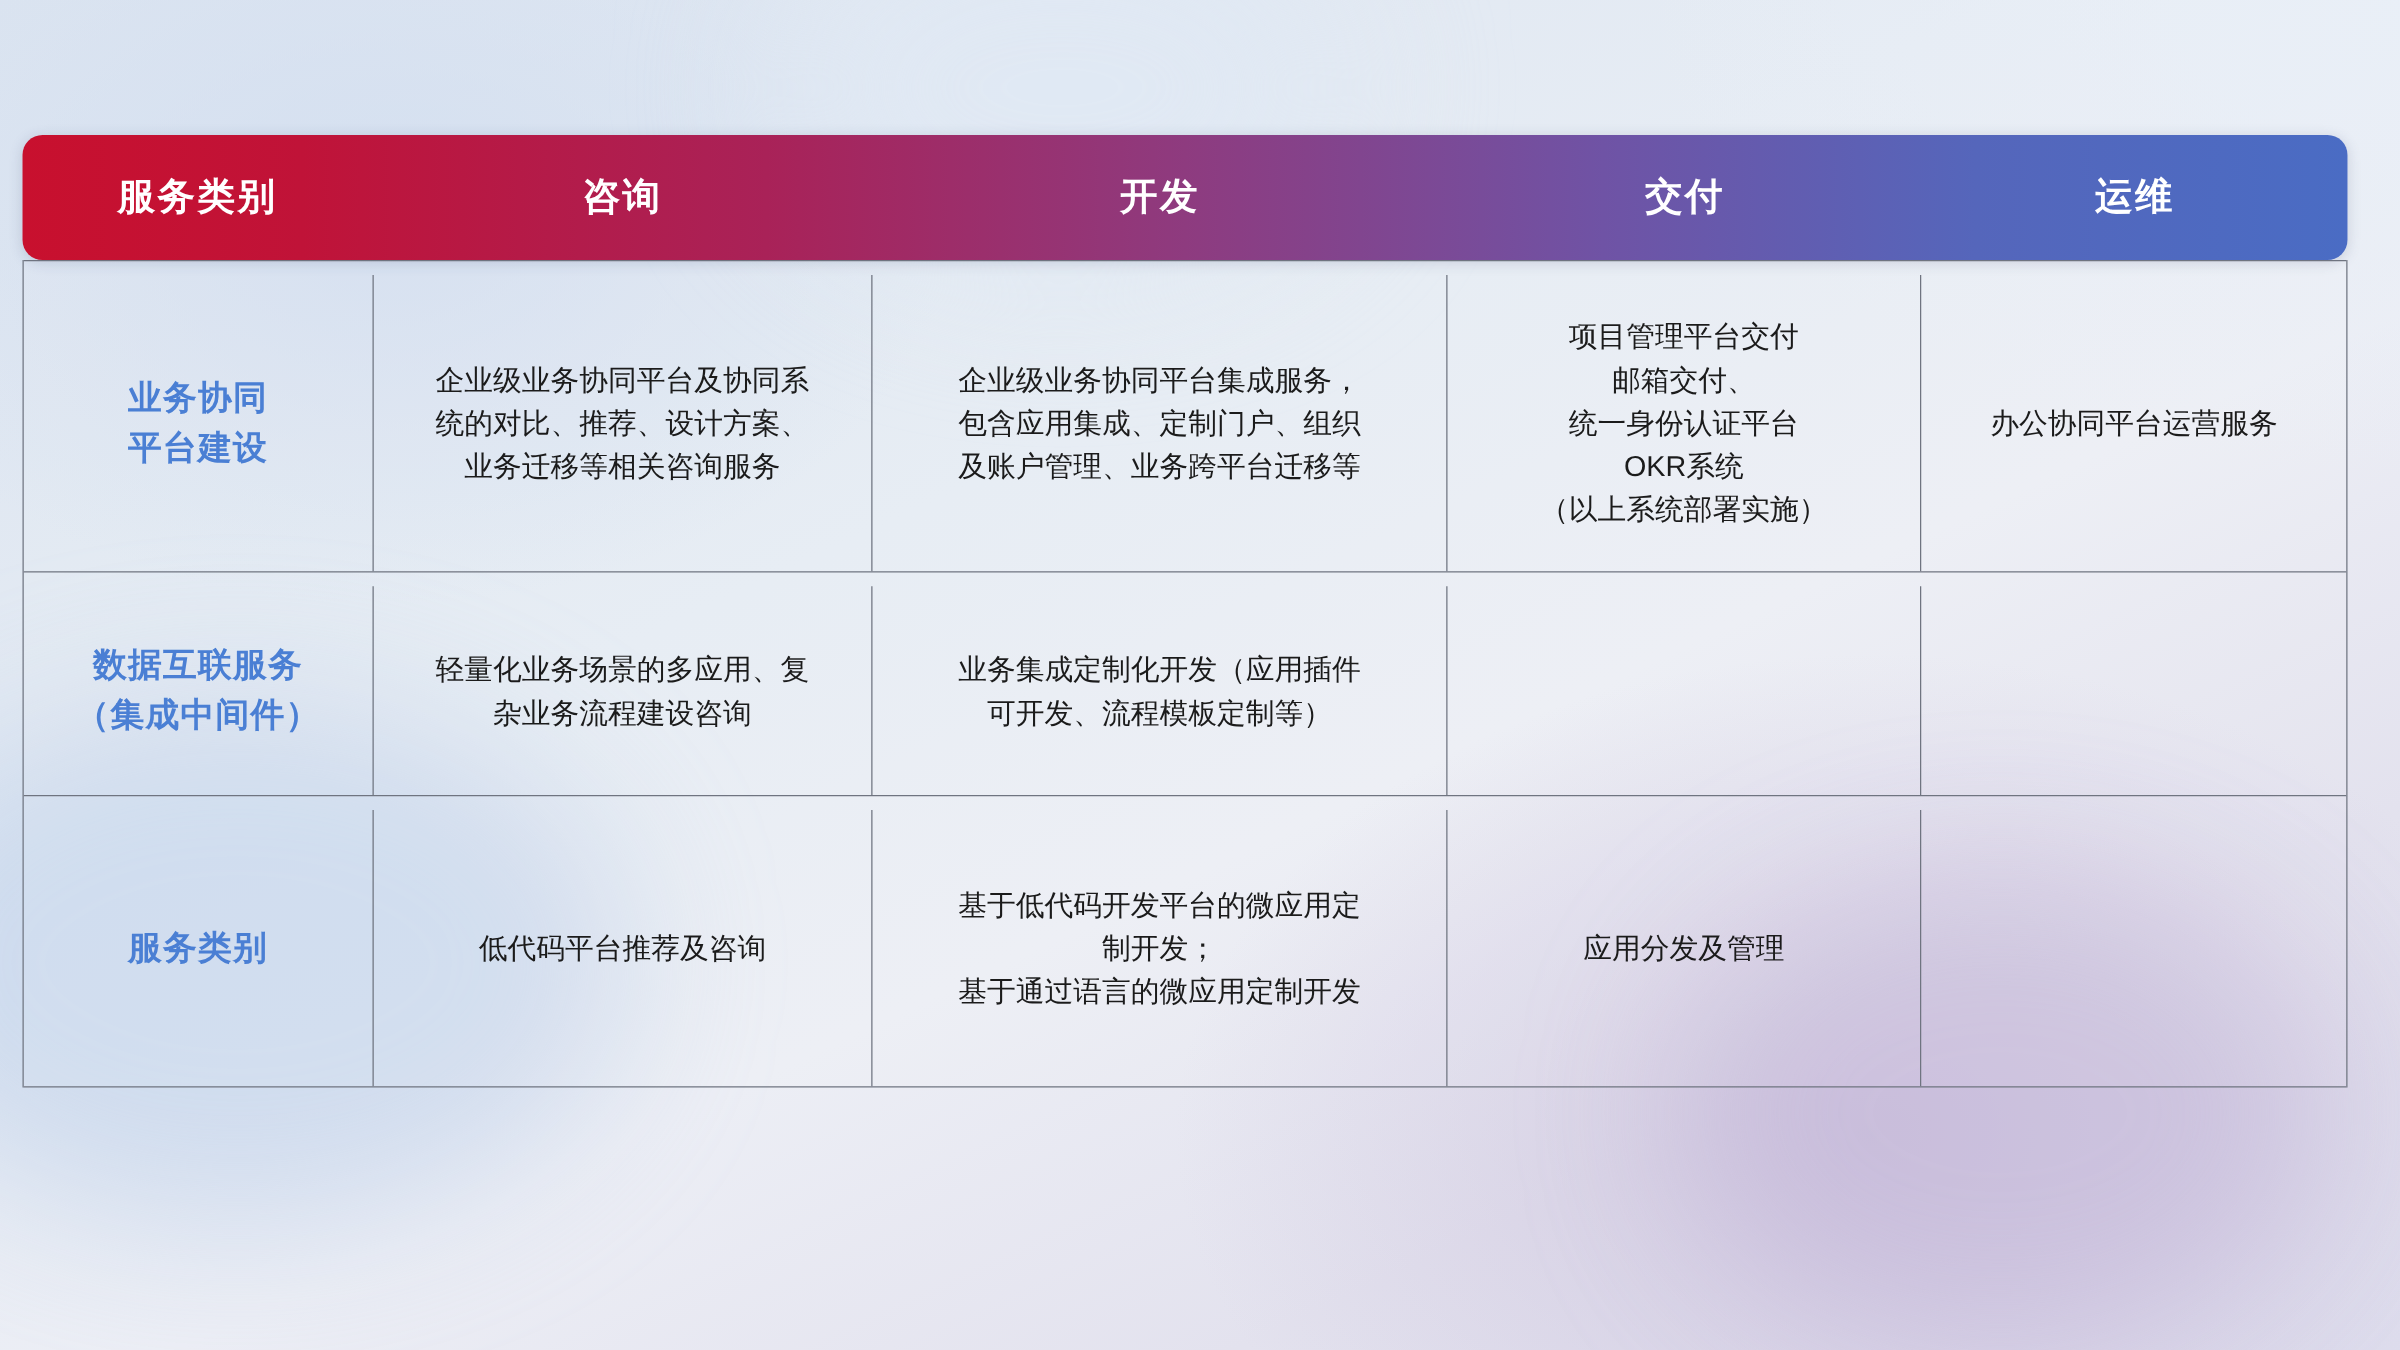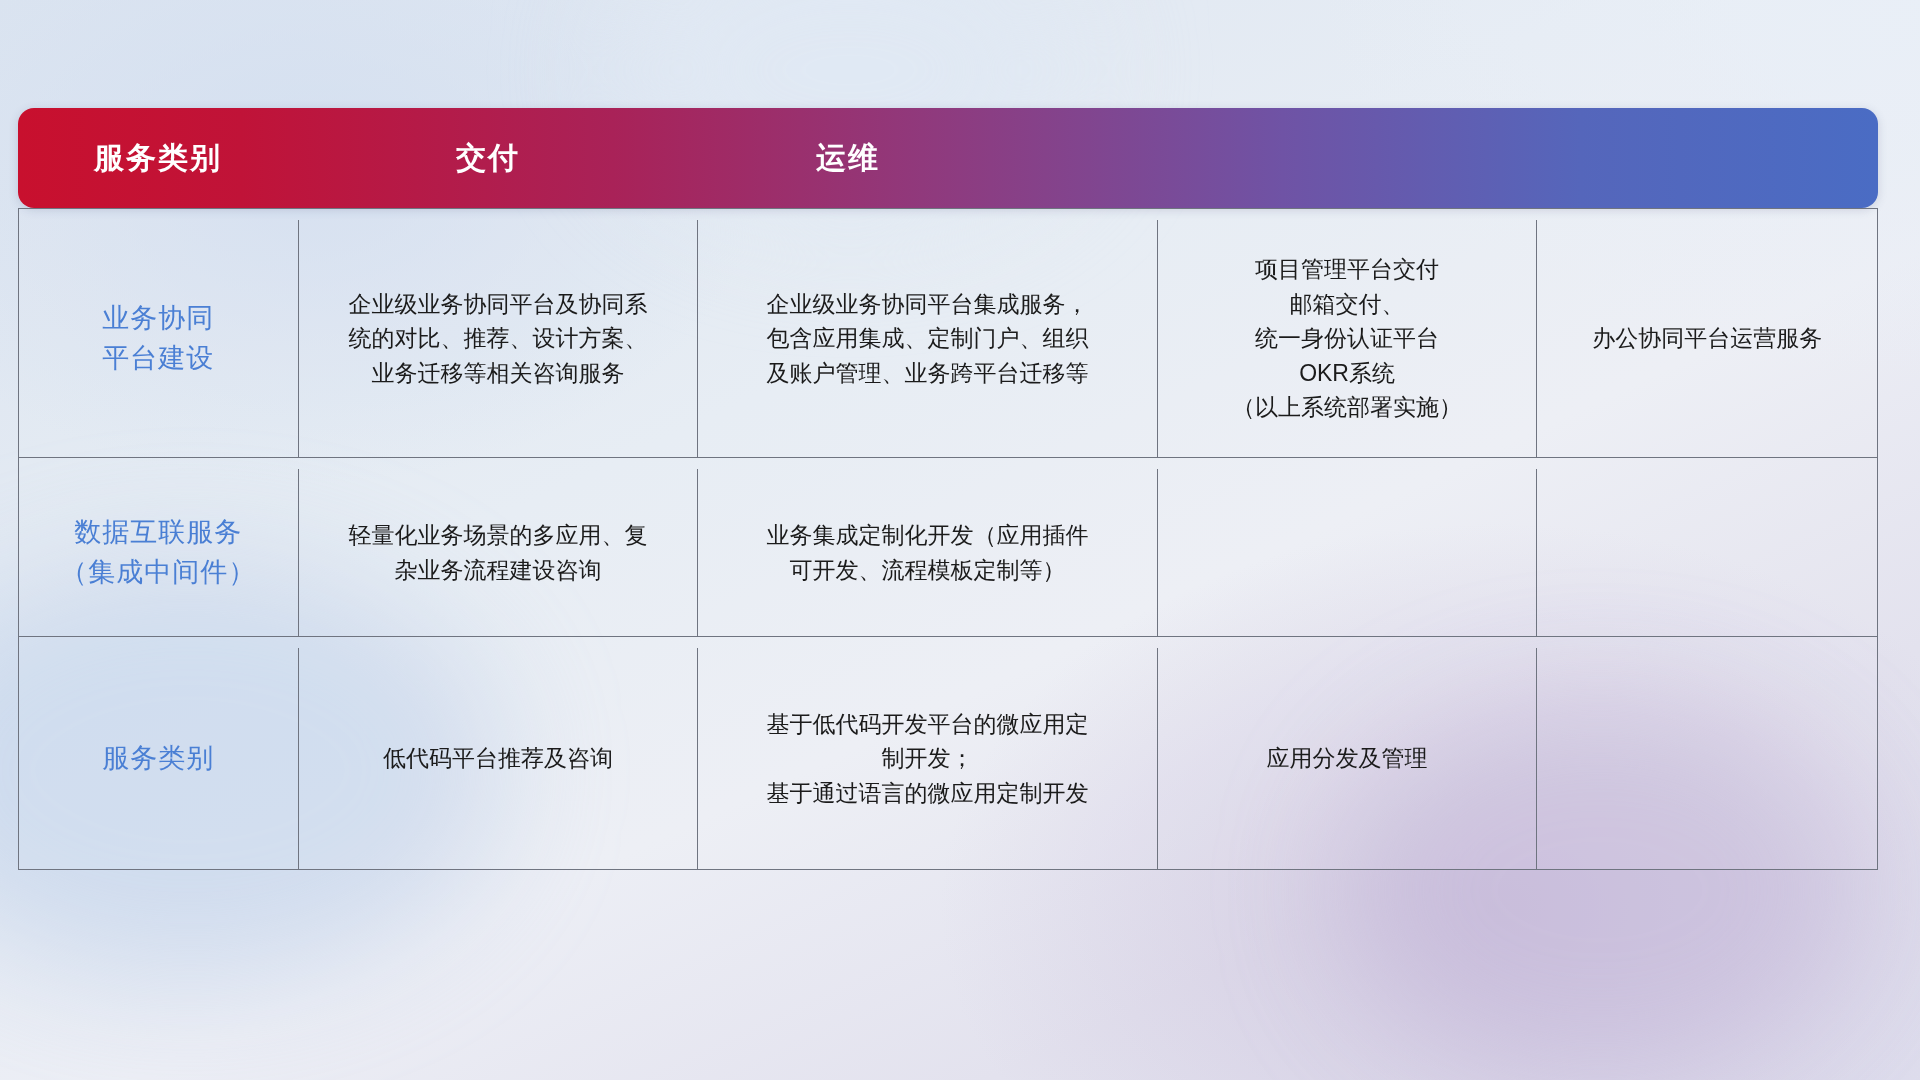--- a/index.html
+++ b/index.html
@@ -91,21 +91,21 @@
     color: #1b1b1b;
     line-height: 1.5;
     border-right: 1px solid #6f7480;
     white-space: pre-line;
     margin-top: 11px;
   }
   .t-cell:last-child { border-right: none; }
 
   .cat-cell {
     color: #4a7fd4;
-    font-weight: normal;
+    font-weight: bold;
     font-size: 27px;
     letter-spacing: 1px;
     line-height: 1.45;
   }
 
   
   .c0 { width: 280px; }
   .c1 { width: 400px; }
   .c2 { width: 460px; }
   .c3 { width: 380px; }
@@ -120,20 +120,22 @@
 
 <div class="page">
   <div class="bg-blob blob-a"></div>
   <div class="bg-blob blob-b"></div>
   <div class="bg-blob blob-c"></div>
 
   <div class="table-wrap">
 
     <div class="t-header">
       <div class="hcell c0">服务类别</div>
+      <div class="hcell c1">咨询</div>
+      <div class="hcell c2">开发</div>
       <div class="hcell c3">交付</div>
       <div class="hcell c4">运维</div>
     </div>
 
     <div class="t-body">
 
       <div class="t-row r0">
         <div class="t-cell cat-cell c0">业务协同
 平台建设</div>
         <div class="t-cell c1">企业级业务协同平台及协同系

